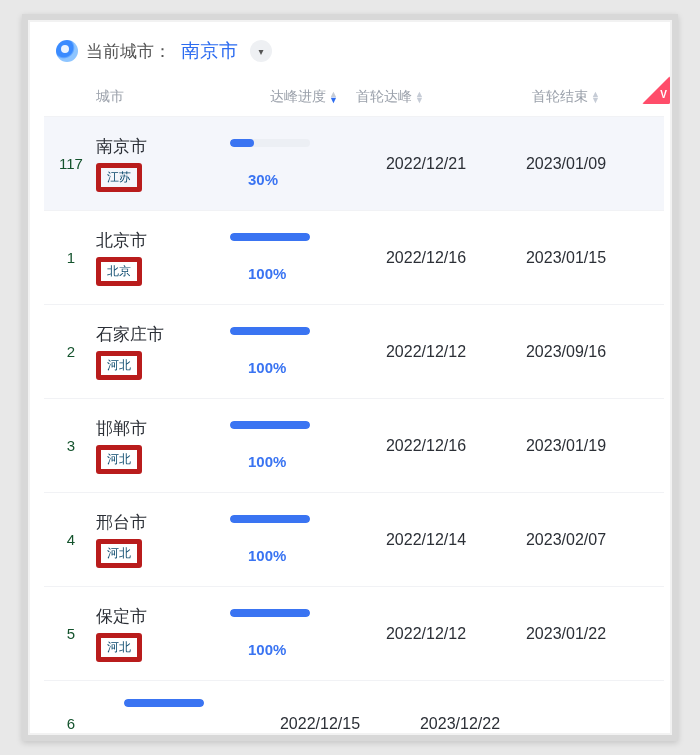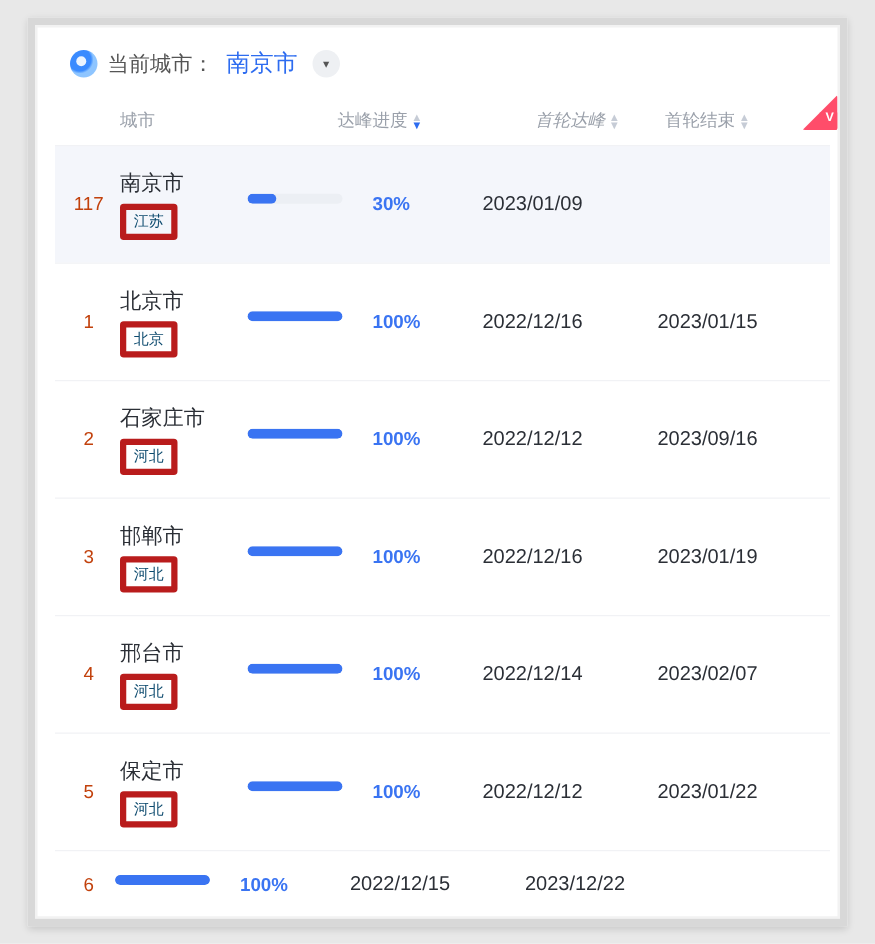--- a/index.html
+++ b/index.html
@@ -60,21 +60,21 @@
     align-items: center;
     padding: 10px 6px;
     color: #9aa0aa;
     font-size: 14px;
     position: relative;
   }
   .th { display: flex; align-items: center; gap: 3px; }
   .col-rank { width: 42px; justify-content: center;}
   .col-city { width: 106px; padding-left: 4px;}
   .col-prog { width: 158px; justify-content: flex-end; padding-right: 18px;}
-  .col-peak { width: 140px; justify-content: flex-end; font-style: italic;}
+  .col-peak { width: 140px; justify-content: flex-start;}
   .col-end  { width: 140px; justify-content: center;}
   .sort-arrows {
     display: inline-flex; flex-direction: column; line-height: 6px; font-size: 9px;
   }
   .sort-arrows .up::before { content: "▲"; color: #c6ccd6; }
   .sort-arrows .dn::before { content: "▼"; color: #c6ccd6; }
   .sort-arrows.active .dn::before { color: #2d6cf0; }
   .corner-badge {
     position: absolute;
     right: -6px; top: -2px;
@@ -96,37 +96,38 @@
     transform: rotate(0deg);
   }
   .rows { }
   .row {
     display: flex;
     align-items: center;
     padding: 18px 6px;
     border-top: 1px solid #f1f2f5;
   }
   .row.highlight { background: #f4f6fb; }
-  .rank { width: 42px; text-align: center; color: #c2410c; font-size: 15px; }
+  .rank { width: 42px; text-align: center; color: #14532d; font-size: 15px; }
   .citycell { width: 106px; padding-left: 4px;}
   .cityname { color: #2b2f36; font-size: 17px; font-weight: 500; }
   .prov {
     display: inline-block;
     margin-top: 5px;
     font-size: 12px;
     color: #0c4a6e;
     border: 5px solid #b91c1c;
     border-radius: 3px;
     padding: 1px 6px;
   }
   .progcell {
     width: 158px;
-    display: flex; align-items: flex-start; gap: 24px;
+    display: flex; align-items: center; gap: 24px;
     justify-content: flex-end;
     padding-right: 14px;
+    flex-direction: column;
   }
   .bar {
     width: 80px; height: 8px;
     background: #eceff4;
     border-radius: 6px;
     overflow: hidden;
   }
   .bar-fill {
     height: 100%;
     background: #3a74f2;
@@ -182,20 +183,21 @@
     <div class="rows" id="rows">
         <div class="row highlight">
           <div class="rank">117</div>
           <div class="citycell"><div class="cityname">南京市</div><span class="prov">江苏</span></div>
           <div class="progcell">
             <div class="bar">
               <div class="bar-fill" style="width:30%"></div>
             </div>
             <span class="pct">30%</span>
           </div>
+          <div class="date">2022/12/21</div>
           <div class="date">2023/01/09</div>
         </div>
         <div class="row">
           <div class="rank">1</div>
           <div class="citycell"><div class="cityname">北京市</div><span class="prov">北京</span></div>
           <div class="progcell">
             <div class="bar">
               <div class="bar-fill" style="width:100%"></div>
             </div>
             <span class="pct">100%</span>

